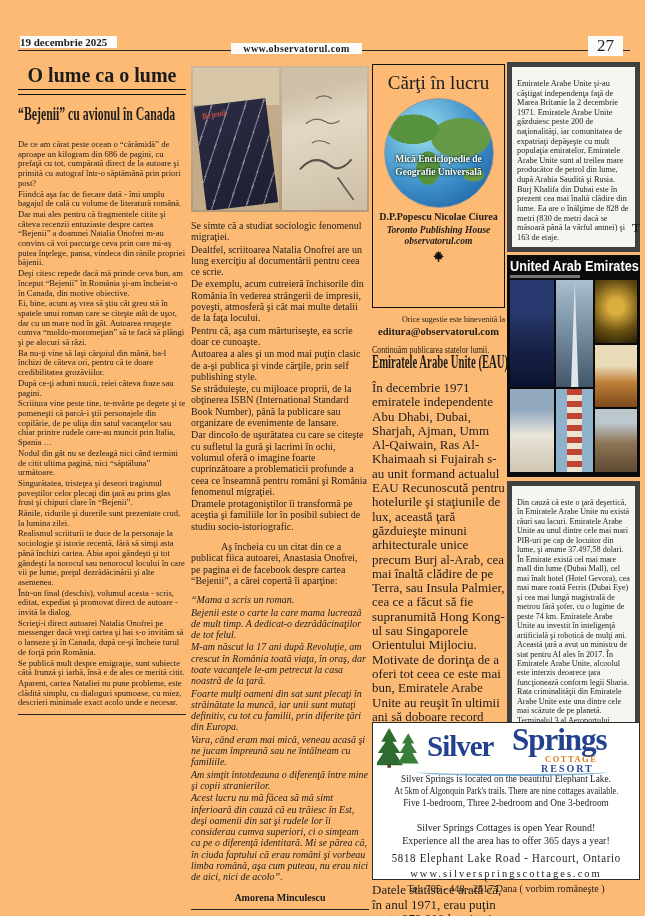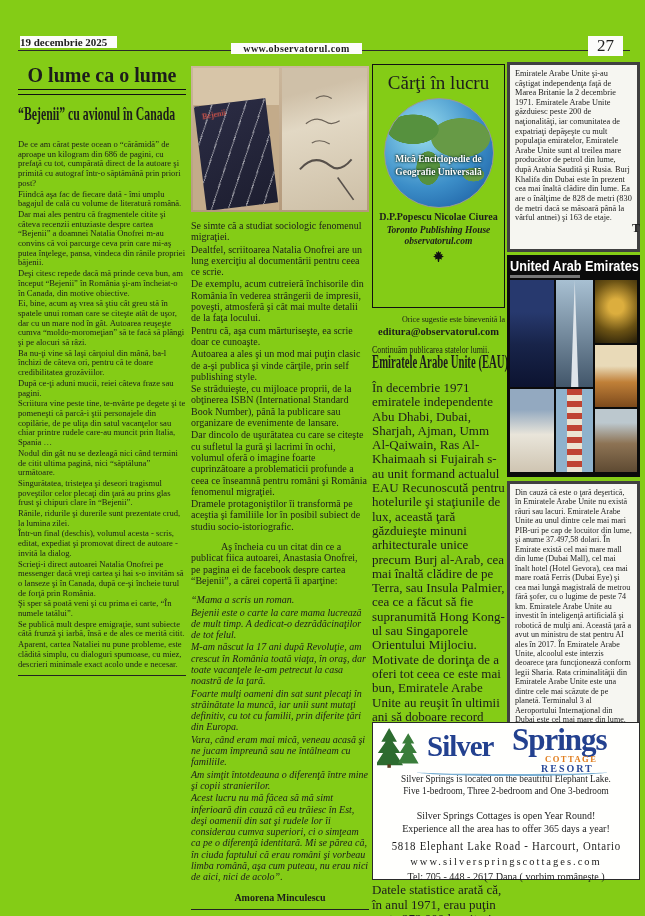--- a/index.html
+++ b/index.html
@@ -1,16 +1,16 @@
 <!DOCTYPE html>
 <html><head>
 <meta charset="utf-8">
 <style>
   html,body{margin:0;padding:0;background:#e8e8e6;}
-  .page{position:relative;width:645px;height:916px;background:#84cc16;margin:0 auto;
+  .page{position:relative;width:645px;height:916px;background:#fdba74;margin:0 auto;
         font-family:"Liberation Serif", serif;color:#1c1c1c;overflow:hidden;}
   
   .h-rule{position:absolute;left:18px;top:50px;width:612px;border-top:1.3px solid #2a2a2a;}
   .h-date{position:absolute;left:20px;top:36px;font-size:11px;font-weight:bold;background:#fcfcfa;padding-right:10px;}
   .h-site{position:absolute;left:0;top:43px;width:645px;text-align:center;font-size:10px;font-weight:bold;}
   .h-site span{background:#fcfcfa;padding:0 12px;position:relative;left:-26px;letter-spacing:.4px;}
   .h-page{position:absolute;right:22px;top:36px;font-size:17px;background:#fcfcfa;padding:0 9px;}
   
   .col{position:absolute;}
   .bodytext p{margin:0 0 1px 0;}
@@ -55,21 +55,21 @@
   .suggestion{font-size:8px;text-align:right;margin-top:7px;}
   .email{font-weight:bold;font-size:10.5px;text-align:center;margin-top:2px;}
   .cont-wrap{height:12px;margin-top:2px;}
   .continuation{font-size:10px;white-space:nowrap;display:inline-block;transform:scaleX(.8);transform-origin:0 50%;}
   .eau-head-wrap{height:24px;margin-top:1px;}
   .eau-head{font-size:18.5px;font-weight:bold;white-space:nowrap;display:inline-block;transform:scaleX(.58);transform-origin:0 50%;}
   .col3 .bodytext{font-size:13px;line-height:1.1;margin-top:5px;}
   .col3 .bodytext p{margin-bottom:2px;}
   
   .col4{left:507px;top:62px;width:133px;}
-  .gbox{border:3px solid #404040;background:#f6f6f1;box-sizing:border-box;padding:4px 5px;overflow:hidden;}
+  .gbox{border:5px solid #404040;background:#f6f6f1;box-sizing:border-box;padding:12px 5px;overflow:hidden;}
   .box1{height:190px;font-size:8.3px;line-height:1.16;}
   .uae{margin-top:3px;height:222px;background:#0b0b0b;box-sizing:border-box;padding:2px 3px;}
   .uae-title-wrap{height:18px;text-align:left;}
   .uae-title{color:#fff;font-size:15.5px;font-weight:bold;white-space:nowrap;display:inline-block;
      transform:scaleX(.82);transform-origin:0 50%;font-family:"Liberation Sans",sans-serif;}
   .uae-sub{height:3px;background:linear-gradient(90deg,#777 0 55%,transparent 55%);margin:0 0 2px 0;}
   .uae-grid{display:flex;gap:2px;height:192px;}
   .uae-c{display:flex;flex-direction:column;gap:2px;}
   .uae-c1{width:36%;}.uae-c2{width:30%;}.uae-c3{width:34%;}
   .ph{flex:1;}
@@ -123,23 +123,23 @@
         <p>Fiindcă aşa fac de fiecare dată - îmi umplu bagajul de cală cu volume de literatură română.</p>
         <p>Dar mai ales pentru că fragmentele citite şi câteva recenzii entuziaste despre cartea “Bejenii” a doamnei Natalia Onofrei m-au convins că voi parcurge ceva prin care mi-aş putea înţelege, pansa, vindeca din rănile propriei băjenii.</p>
         <p>Deşi citesc repede dacă mă prinde ceva bun, am început “Bejenii” în România şi-am încheiat-o în Canada, din motive obiective.</p>
         <p>Ei, bine, acum aş vrea să ştiu cât greu stă în spatele unui roman care se citeşte atât de uşor, dar cu un mare nod în gât. Autoarea reuşeşte cumva “moldo-moromeţian” să te facă să plângi şi pe alocuri să râzi.</p>
         <p>Ba nu-ţi vine să laşi cărţoiul din mână, ba-l închizi de câteva ori, pentru că te doare credibilitatea grozăviilor.</p>
         <p>După ce-ţi aduni mucii, reiei câteva fraze sau pagini.</p>
         <p>Scriitura vine peste tine, te-nvârte pe degete şi te pomeneşti că parcă-i ştii personajele din copilărie, de pe uliţa din satul vacanţelor sau chiar printre rudele care-au muncit prin Italia, Spania …</p>
         <p>Nodul din gât nu se dezleagă nici când termini de citit ultima pagină, nici “săptăluna” următoare.</p>
         <p>Singurătatea, tristeţea şi deseori tragismul poveştilor celor plecaţi din ţară au prins glas frust şi chipuri clare în “Bejenii”.</p>
         <p>Rănile, ridurile şi durerile sunt prezentate crud, la lumina zilei.</p>
+        <p>Realismul scriiturii te duce de la personaje la sociologie şi istorie recentă, fără să simţi asta până închizi cartea. Abia apoi gândeşti şi tot gândeşti la norocul sau nenorocul locului în care vii pe lume, preţul dezrădăcinării şi alte asemenea.</p>
         <p>Într-un final (deschis), volumul acesta - scris, editat, expediat şi promovat direct de autoare - invită  la dialog.</p>
         <p>Scrieţi-i direct autoarei Natalia Onofrei pe messenger dacă vreţi cartea şi hai s-o invităm să o lanseze şi în Canada, după ce-şi încheie turul de forţă prin România.</p>
-        <p>Şi sper să poată veni şi cu prima ei carte, “În numele tatălui”.</p>
         <p>Se publică mult despre emigraţie, sunt subiecte câtă frunză şi iarbă, însă e de ales ce merită citit.</p>
         <p>Aparent, cartea Nataliei nu pune probleme, este clădită simplu, cu dialoguri spumoase, cu miez, descrieri minimale exact acolo unde e necesar.</p>
       </div>
     <div class="end-rule"></div>
   </div>
 
   <div class="col col2">
     <div class="collage">
       <div class="photo-l">
         <div class="book-cover">
@@ -247,20 +247,21 @@
         <path d="M36 8 L43 20 L39 20 L46 31 L41 31 L48 43 L24 43 L31 31 L26 31 L33 20 L29 20 Z" fill="#3a7d3a"></path>
         <rect x="12" y="44" width="4" height="4" fill="#5a3a1e"></rect>
       </svg>
       <span class="ad-silver">Silver</span>
       <span class="ad-springs">Springs</span>
       <span class="ad-cottage">COTTAGE</span>
       <span class="ad-resort">RESORT</span>
       <span class="ad-wave"></span>
     </div>
     <div class="ad-line"><span>Silver Springs is located on the beautiful Elephant Lake.</span></div>
+    <div class="ad-line c88"><span>At 5km of Algonquin Park's trails.  There are nine cottages available.</span></div>
     <div class="ad-line"><span>Five 1-bedroom, Three 2-bedroom and One 3-bedroom</span></div>
     <div class="ad-line ad-mid"><span>Silver Springs Cottages is open Year Round!</span></div>
     <div class="ad-line ad-mid" style="margin-top:0;"><span>Experience all the area has to offer 365 days a year!</span></div>
     <div class="ad-line ad-addr"><span>5818 Elephant Lake Road - Harcourt, Ontario</span></div>
     <div class="ad-line ad-web"><span>www.silverspringscottages.com</span></div>
     <div class="ad-line ad-tel"><span>Tel: 705 - 448 - 2617   Dana ( vorbim româneşte )</span></div>
   </div>
 
   <div class="edge-letter">T</div>
 </div>

